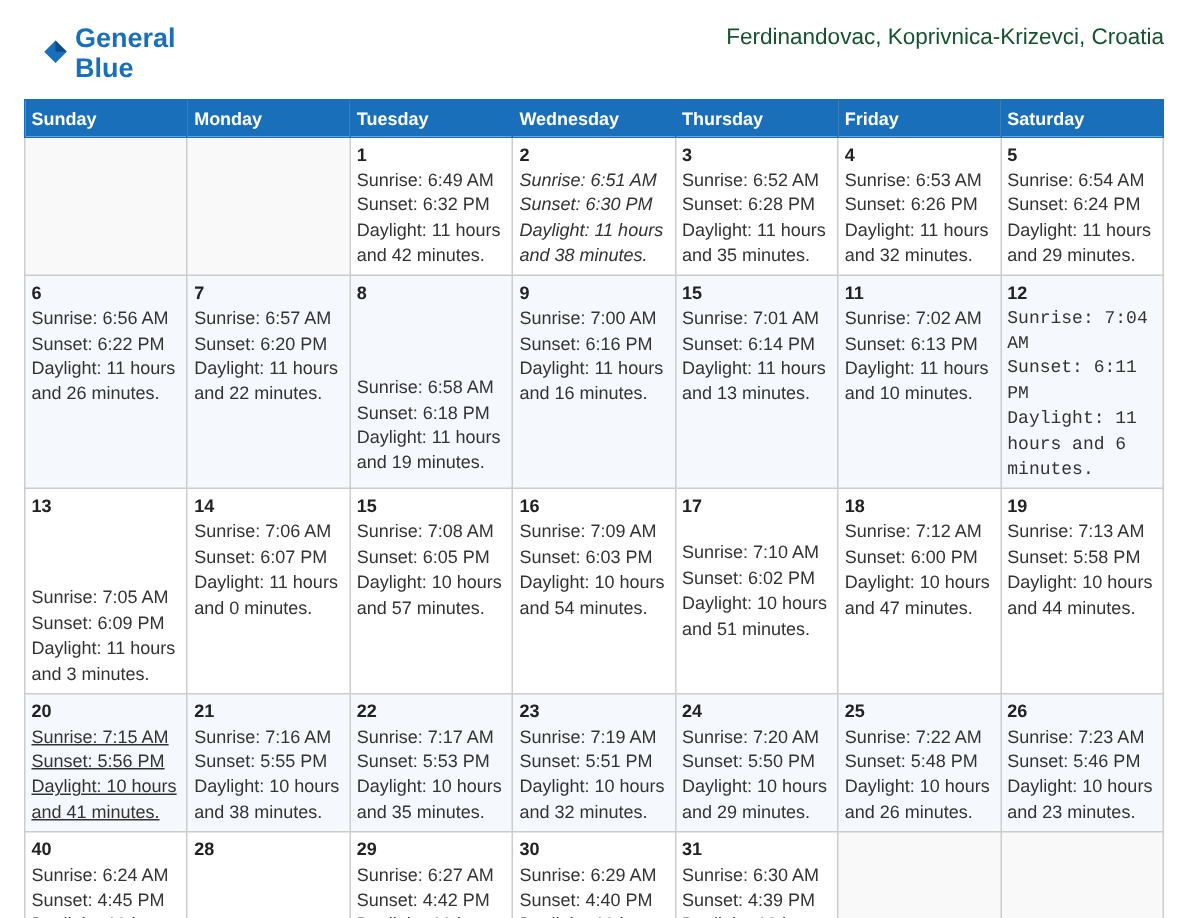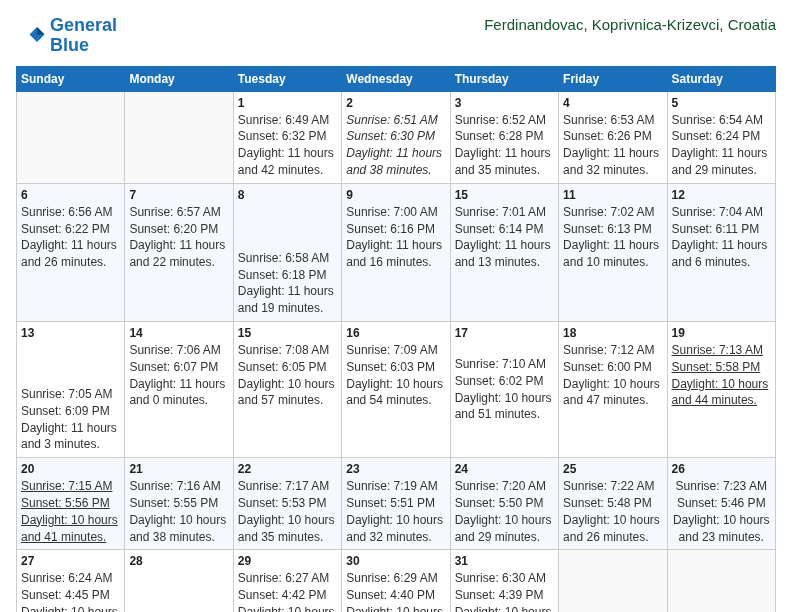--- a/index.html
+++ b/index.html
@@ -188,21 +188,21 @@
 Daylight: 11 hours and 13 minutes.</div>
         </td>
         <td>
           <div class="day-num">11</div>
           <div class="day-info" style="white-space: pre-line;">Sunrise: 7:02 AM
 Sunset: 6:13 PM
 Daylight: 11 hours and 10 minutes.</div>
         </td>
         <td>
           <div class="day-num">12</div>
-          <div class="day-info" style="white-space: pre-line;">Sunrise: 7:04 AM
+          <div class="day-info" style="white-space: pre-line; font-family: Liberation Mono, monospace;">Sunrise: 7:04 AM
 Sunset: 6:11 PM
 Daylight: 11 hours and 6 minutes.</div>
         </td>
       </tr>
       <tr>
         <td>
           <div class="day-num">13</div>
           <div class="day-info" style="white-space: pre-line; margin-top: 46px;">Sunrise: 7:05 AM
 Sunset: 6:09 PM
 Daylight: 11 hours and 3 minutes.</div>
@@ -232,21 +232,21 @@
 Daylight: 10 hours and 51 minutes.</div>
         </td>
         <td>
           <div class="day-num">18</div>
           <div class="day-info" style="white-space: pre-line;">Sunrise: 7:12 AM
 Sunset: 6:00 PM
 Daylight: 10 hours and 47 minutes.</div>
         </td>
         <td>
           <div class="day-num">19</div>
-          <div class="day-info" style="white-space: pre-line; text-decoration: underline;">Sunrise: 7:13 AM
+          <div class="day-info" style="white-space: pre-line;">Sunrise: 7:13 AM
 Sunset: 5:58 PM
 Daylight: 10 hours and 44 minutes.</div>
         </td>
       </tr>
       <tr>
         <td>
           <div class="day-num">20</div>
           <div class="day-info" style="white-space: pre-line; text-decoration: underline;">Sunrise: 7:15 AM
 Sunset: 5:56 PM
 Daylight: 10 hours and 41 minutes.</div>
@@ -276,28 +276,28 @@
 Daylight: 10 hours and 29 minutes.</div>
         </td>
         <td>
           <div class="day-num">25</div>
           <div class="day-info" style="white-space: pre-line;">Sunrise: 7:22 AM
 Sunset: 5:48 PM
 Daylight: 10 hours and 26 minutes.</div>
         </td>
         <td>
           <div class="day-num">26</div>
-          <div class="day-info" style="white-space: pre-line; text-align: center;">Sunrise: 7:23 AM
+          <div class="day-info" style="white-space: pre-line;">Sunrise: 7:23 AM
 Sunset: 5:46 PM
 Daylight: 10 hours and 23 minutes.</div>
         </td>
       </tr>
       <tr>
         <td>
-          <div class="day-num">27</div>
+          <div class="day-num">40</div>
           <div class="day-info" style="white-space: pre-line;">Sunrise: 6:24 AM
 Sunset: 4:45 PM
 Daylight: 10 hours and 20 minutes.</div>
         </td>
         <td>
           <div class="day-num">28</div>
           <div class="day-info" style="white-space: pre-line; margin-top: 45px;">Sunrise: 6:26 AM
 Sunset: 4:43 PM
 Daylight: 10 hours and 17 minutes.</div>
         </td>

